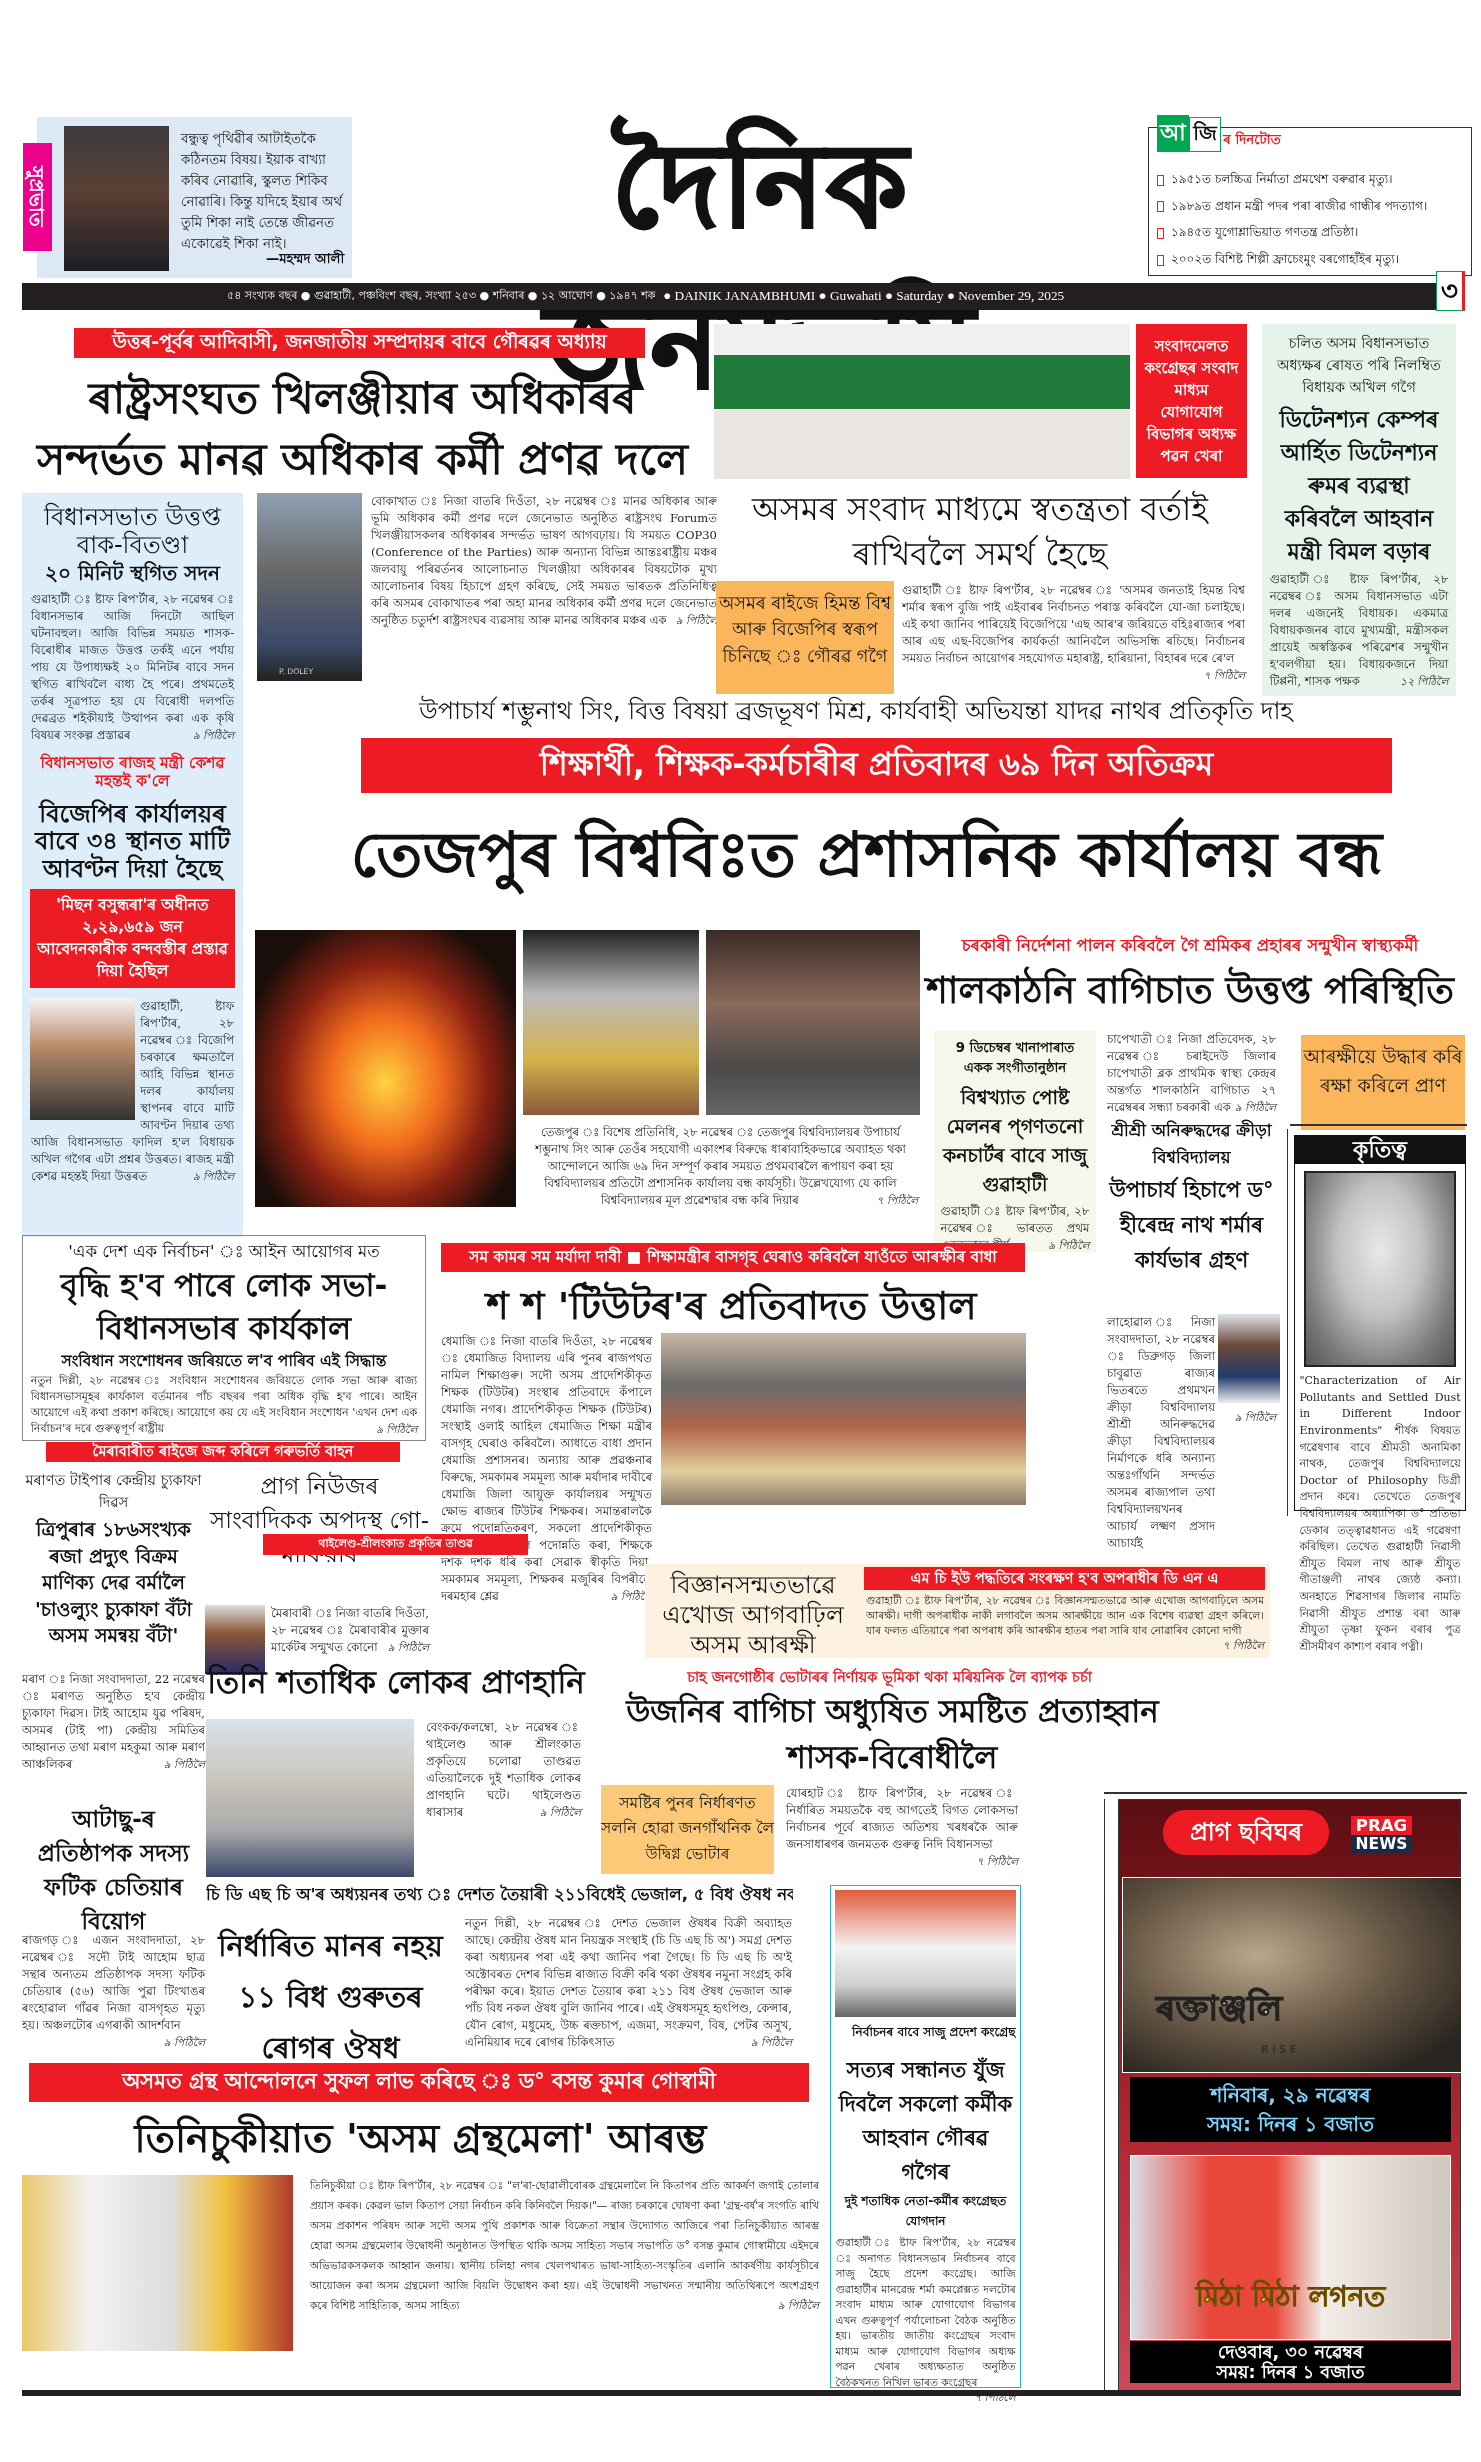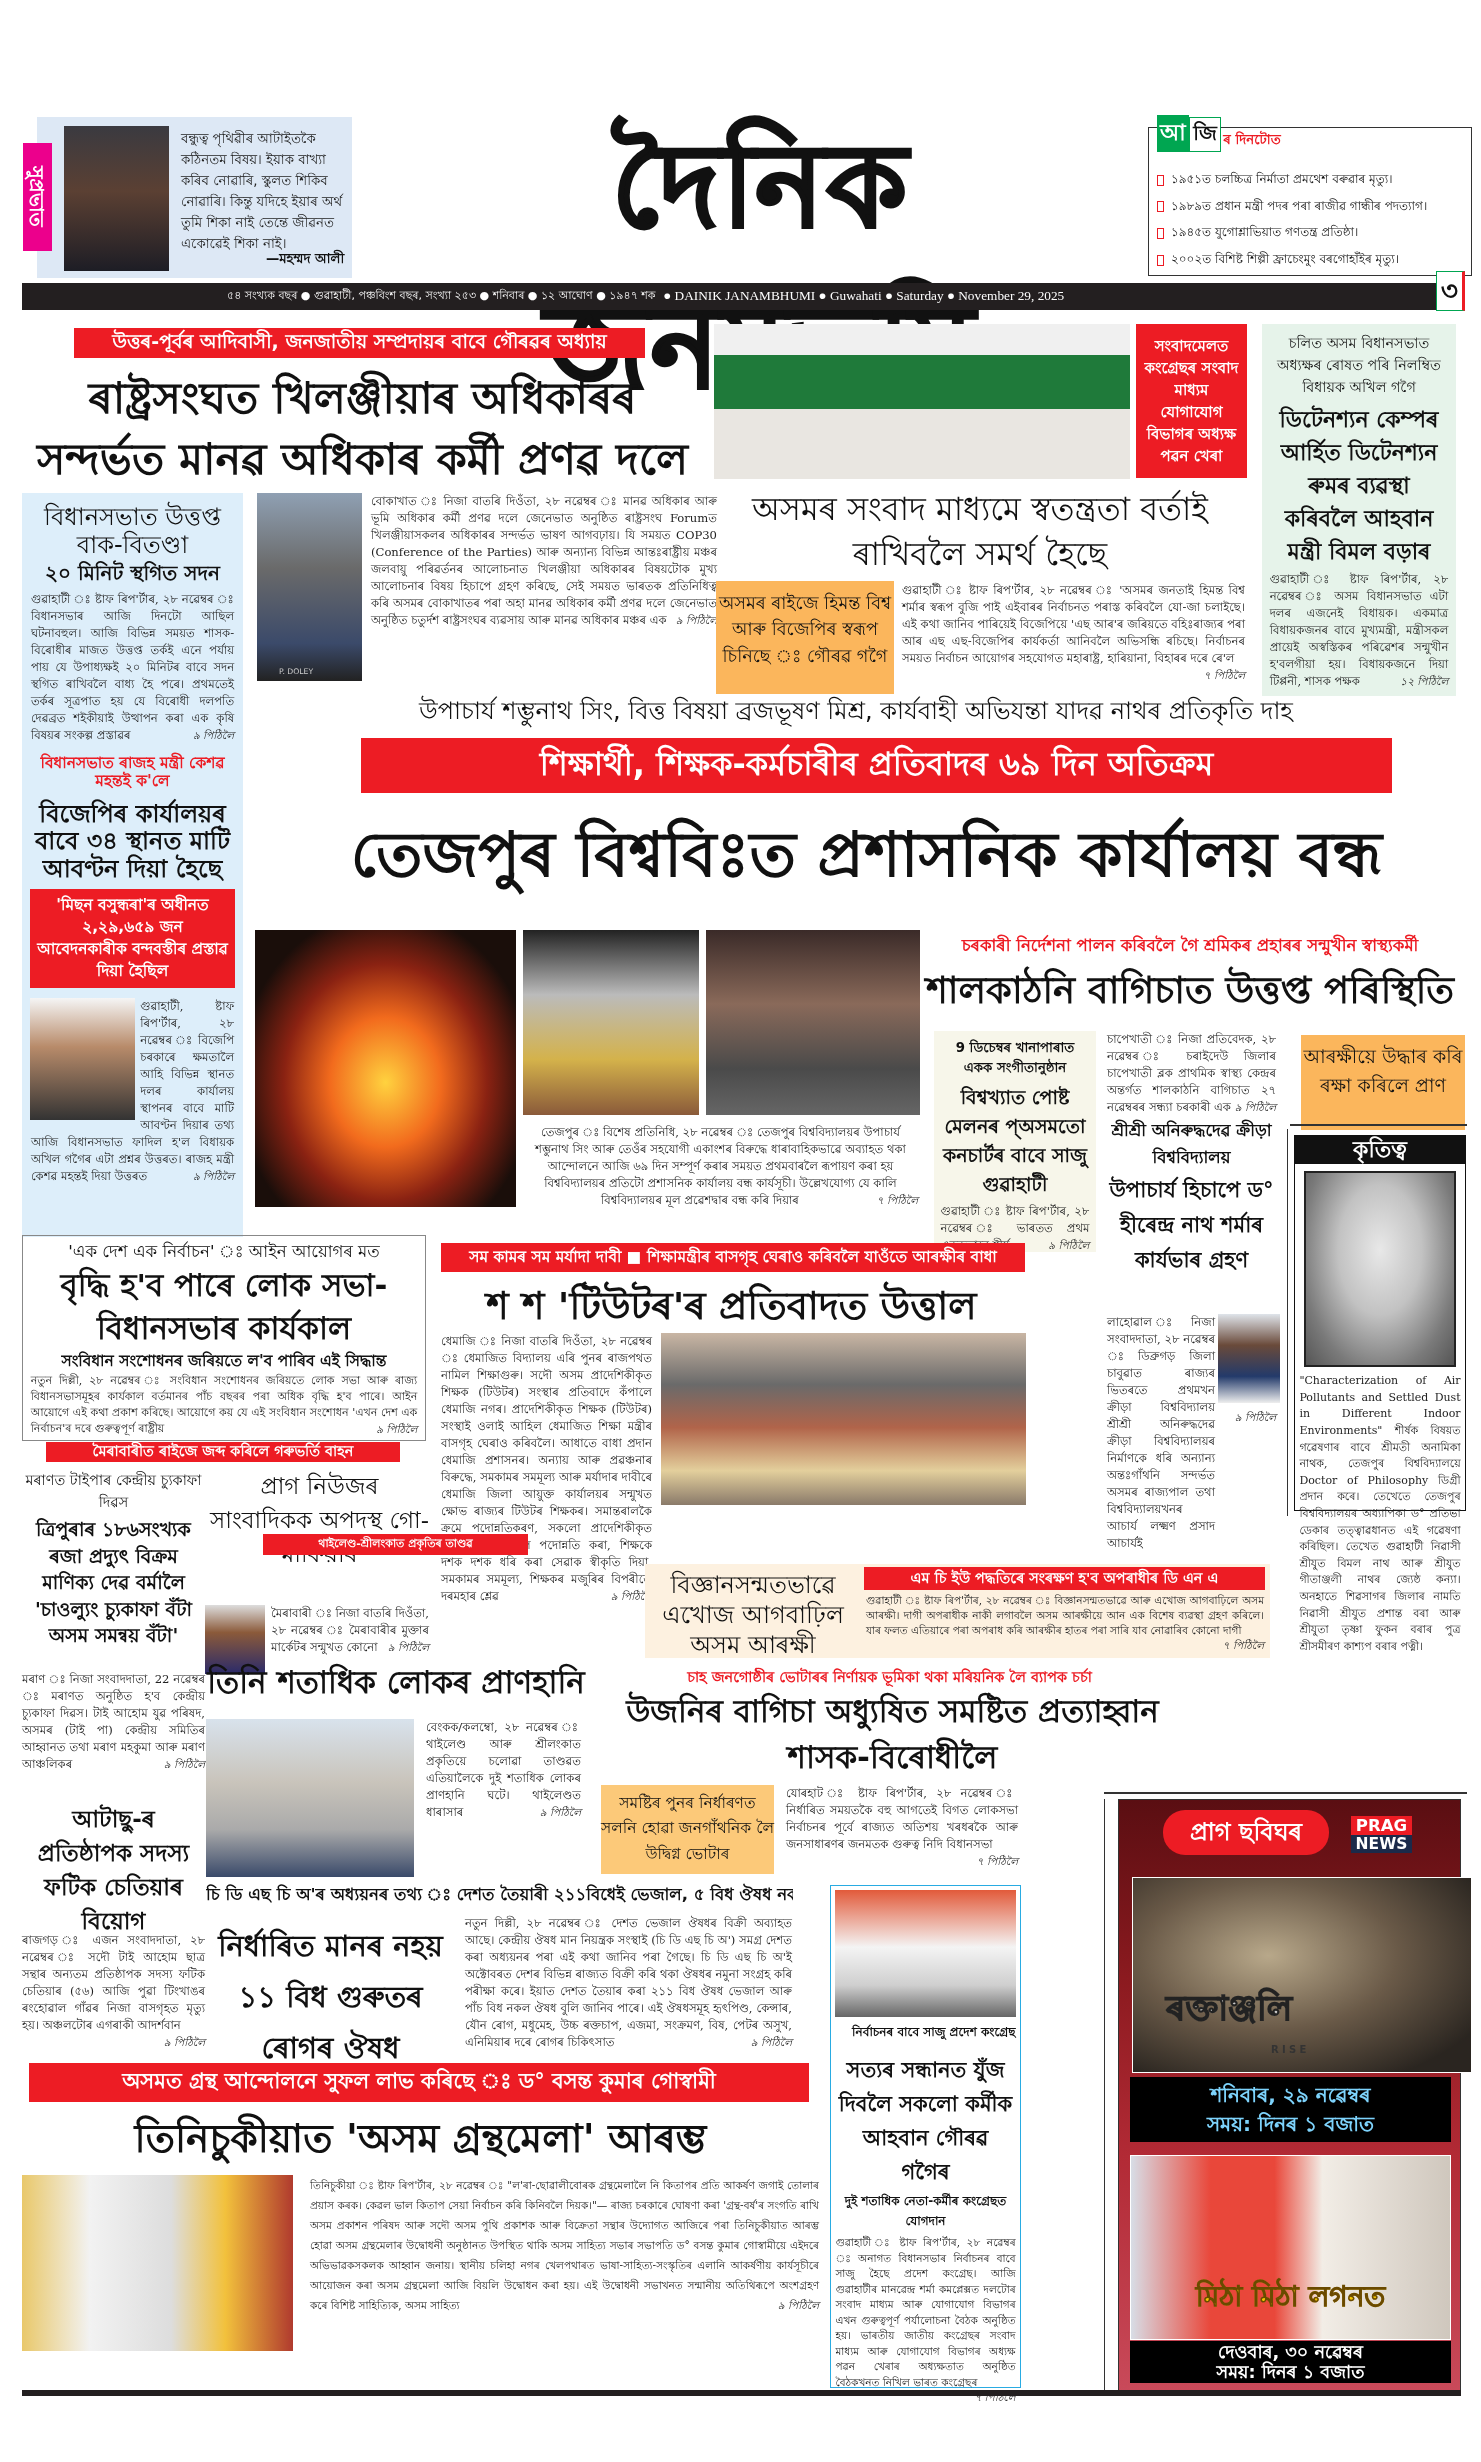--- a/index.html
+++ b/index.html
@@ -95,21 +95,21 @@
 <div class="abs hl" style="left:252px;top:805px;width:1229px;font-size:62px;line-height:100px;">তেজপুৰ বিশ্ববিঃত প্ৰশাসনিক কাৰ্যালয় বন্ধ</div>
 <div class="abs photo" style="left:255px;top:930px;width:261px;height:277px;background:radial-gradient(ellipse at 50% 55%,#ffd23f 0%,#f26b1d 30%,#8a2212 55%,#1a0e0a 80%);"></div>
 <div class="abs photo" style="left:523px;top:930px;width:176px;height:185px;background:linear-gradient(180deg,#222 0%,#bbb 35%,#d4b24b 70%,#8a5a3a 100%);"></div>
 <div class="abs photo" style="left:706px;top:930px;width:214px;height:185px;background:linear-gradient(180deg,#3a2a28 0%,#8a6a5a 40%,#4a4a4a 75%,#666 100%);"></div>
 <div class="abs body-text" style="left:523px;top:1124px;width:395px;text-align:center;"><span>তেজপুৰ ঃ বিশেষ প্ৰতিনিধি, ২৮ নৱেম্বৰ ঃ তেজপুৰ বিশ্ববিদ্যালয়ৰ উপাচাৰ্য শম্ভুনাথ সিং আৰু তেওঁৰ সহযোগী একাংশৰ বিৰুদ্ধে ধাৰাবাহিকভাৱে অব্যাহত থকা আন্দোলনে আজি ৬৯ দিন সম্পূৰ্ণ কৰাৰ সময়ত প্ৰথমবাৰলৈ ৰূপায়ণ কৰা হয় বিশ্ববিদ্যালয়ৰ প্ৰতিটো প্ৰশাসনিক কাৰ্যালয় বন্ধ কাৰ্যসূচী। উল্লেখযোগ্য যে কালি বিশ্ববিদ্যালয়ৰ মূল প্ৰৱেশদ্বাৰ বন্ধ কৰি দিয়াৰ</span> <span class="cont">৭ পিঠিলৈ</span></div>
 
 <div class="abs" style="left:919px;top:933px;width:542px;text-align:center;color:#ed1c24;font-weight:bold;font-size:16.6px;">চৰকাৰী নিৰ্দেশনা পালন কৰিবলৈ গৈ শ্ৰমিকৰ প্ৰহাৰৰ সন্মুখীন স্বাস্থ্যকৰ্মী</div>
 <div class="abs hl" style="left:919px;top:963px;width:542px;font-size:37px;line-height:55px;">শালকাঠনি বাগিচাত উত্তপ্ত পৰিস্থিতি</div>
 <div class="abs pale hl" style="left:934px;top:1031px;width:162px;height:221px;padding:6.6px;">
   <div style="font-size:13.3px;line-height:20px;">9 ডিচেম্বৰ খানাপাৰাত একক সংগীতানুষ্ঠান</div>
-  <div style="margin-top:5.5px;font-size:19px;line-height:29px;">বিশ্বখ্যাত পোষ্ট মেলনৰ প্অসমতো কনচাৰ্টৰ বাবে সাজু গুৱাহাটী</div>
+  <div style="margin-top:5.5px;font-size:19px;line-height:29px;">বিশ্বখ্যাত পোষ্ট মেলনৰ প্গণতনো কনচাৰ্টৰ বাবে সাজু গুৱাহাটী</div>
   <div class="body-text" style="margin-top:4.4px;font-weight:normal;"><span>গুৱাহাটী ঃ ষ্টাফ ৰিপ'ৰ্টাৰ, ২৮ নৱেম্বৰ ঃ ভাৰতত প্ৰথম এককভাৱে শীৰ্ষ</span> <span class="cont">৯ পিঠিলৈ</span></div>
 </div>
 <div class="abs body-text" style="left:1107px;top:1031px;width:169px;"><span>চাপেখাতী ঃ নিজা প্ৰতিবেদক, ২৮ নৱেম্বৰ ঃ চৰাইদেউ জিলাৰ চাপেখাতী ব্লক প্ৰাথমিক স্বাস্থ্য কেন্দ্ৰৰ অন্তৰ্গত শালকাঠনি বাগিচাত ২৭ নৱেম্বৰৰ সন্ধ্যা চৰকাৰী এক</span> <span class="cont">৯ পিঠিলৈ</span></div>
 <div class="abs orange hl" style="left:1301px;top:1035px;width:164px;height:95px;font-size:19px;line-height:29px;padding-top:6.6px;font-weight:normal;">আৰক্ষীয়ে উদ্ধাৰ কৰি ৰক্ষা কৰিলে প্ৰাণ</div>
 
 <div class="abs hl" style="left:1107px;top:1118px;width:169px;font-size:16.6px;line-height:26.6px;">শ্ৰীশ্ৰী অনিৰুদ্ধদেৱ ক্ৰীড়া বিশ্ববিদ্যালয়</div>
 <div class="abs hl" style="left:1107px;top:1173px;width:169px;font-size:21px;line-height:35px;">উপাচাৰ্য হিচাপে ড° হীৰেন্দ্ৰ নাথ শৰ্মাৰ কাৰ্যভাৰ গ্ৰহণ</div>
 <div class="abs photo" style="left:1218px;top:1314px;width:62px;height:89px;background:linear-gradient(180deg,#dfe4ea 0%,#6a4a3a 35%,#233a6a 70%,#eee 100%);"></div>
 <div class="abs body-text" style="left:1107px;top:1314px;width:108px;"><span>লাহোৱাল ঃ নিজা সংবাদদাতা, ২৮ নৱেম্বৰ ঃ ডিব্ৰুগড় জিলা চাবুৱাত ৰাজ্যৰ ভিতৰতে প্ৰথমখন ক্ৰীড়া বিশ্ববিদ্যালয় শ্ৰীশ্ৰী অনিৰুদ্ধদেৱ ক্ৰীড়া বিশ্ববিদ্যালয়ৰ নিৰ্মাণকে ধৰি অন্যান্য অন্তঃগাঁথনি সন্দৰ্ভত অসমৰ ৰাজ্যপাল তথা বিশ্ববিদ্যালয়খনৰ আচাৰ্য লক্ষ্মণ প্ৰসাদ আচাৰ্যই</span></div>
 <div class="abs body-text" style="left:1107px;top:1409px;width:169px;">
@@ -179,21 +179,21 @@
 <div class="abs hl" style="left:22px;top:2111px;width:797px;font-size:39px;line-height:55px;">তিনিচুকীয়াত 'অসম গ্ৰন্থমেলা' আৰম্ভ</div>
 <div class="abs photo" style="left:22px;top:2175px;width:271px;height:176px;background:linear-gradient(90deg,#e9c86a 0%,#f2f2f2 25%,#ddd 55%,#f2c13c 75%,#b03a2e 100%);"></div>
 <div class="abs body-text" style="left:310px;top:2175px;width:509px;font-size:10.5px;line-height:20px;"><span>তিনিচুকীয়া ঃ ষ্টাফ ৰিপ'ৰ্টাৰ, ২৮ নৱেম্বৰ ঃ "ল'ৰা-ছোৱালীবোৰক গ্ৰন্থমেলালৈ নি কিতাপৰ প্ৰতি আকৰ্ষণ জগাই তোলাৰ প্ৰয়াস কৰক। কেৱল ভাল কিতাপ সেয়া নিৰ্বাচন কৰি কিনিবলৈ দিয়ক।"— ৰাজ্য চৰকাৰে ঘোষণা কৰা 'গ্ৰন্থ-বৰ্ষ'ৰ সংগতি ৰাখি অসম প্ৰকাশন পৰিষদ আৰু সদৌ অসম পুথি প্ৰকাশক আৰু বিক্ৰেতা সন্থাৰ উদ্যোগত আজিৰে পৰা তিনিচুকীয়াত আৰম্ভ হোৱা অসম গ্ৰন্থমেলাৰ উদ্বোধনী অনুষ্ঠানত উপস্থিত থাকি অসম সাহিত্য সভাৰ সভাপতি ড° বসন্ত কুমাৰ গোস্বামীয়ে এইদৰে অভিভাৱকসকলক আহ্বান জনায়। স্থানীয় চলিহা নগৰ খেলপথাৰত ভাষা-সাহিত্য-সংস্কৃতিৰ এলানি আকৰ্ষণীয় কাৰ্যসূচীৰে আয়োজন কৰা অসম গ্ৰন্থমেলা আজি বিয়লি উদ্বোধন কৰা হয়। এই উদ্বোধনী সভাখনত সন্মানীয় অতিথিৰূপে অংশগ্ৰহণ কৰে বিশিষ্ট সাহিত্যিক, অসম সাহিত্য</span> <span class="cont">৯ পিঠিলৈ</span></div>
 
 <div class="abs" style="left:1118px;top:1799px;width:343px;height:595px;background:linear-gradient(180deg,#5a0e12 0%,#8b1a1f 30%,#b22a35 60%,#c94a5a 100%);border:1.1px solid #333;">
   <div class="abs" style="left:44px;top:10px;width:166px;height:45px;background:#ed1c24;border-radius:22px;color:#fff;font-size:24px;font-weight:bold;text-align:center;line-height:45px;">প্ৰাগ ছবিঘৰ</div>
   <div class="abs" style="left:232px;top:15.5px;width:61px;">
     <div style="background:#ed1c24;color:#fff;font-weight:bold;font-size:16.6px;text-align:center;">PRAG</div>
     <div style="background:#1b2a4a;color:#fff;font-weight:bold;font-size:15.5px;text-align:center;">NEWS</div>
   </div>
-  <div class="abs photo" style="left:13px;top:77px;width:340px;height:196px;border:1.7px solid #fff;background:radial-gradient(ellipse at 40% 40%,#b8a88a 0%,#6a5a48 45%,#2a2520 85%);">
+  <div class="abs photo" style="left:3px;top:77px;width:340px;height:196px;border:1.7px solid #fff;background:radial-gradient(ellipse at 40% 40%,#b8a88a 0%,#6a5a48 45%,#2a2520 85%);">
     <div class="abs" style="left:33px;bottom:33px;font-size:34px;font-weight:900;color:#c9c9c9;-webkit-text-stroke:1.1px #222;">ৰক্তাঞ্জলি</div>
     <div class="abs" style="left:138px;bottom:16.6px;font-size:10px;color:#333;letter-spacing:3.3px;font-weight:bold;">RISE</div>
   </div>
   <div class="abs" style="left:11px;top:277px;width:321px;height:65px;background:#000;color:#7dd3fc;text-align:center;font-size:20px;font-weight:bold;line-height:29px;padding-top:4.4px;">
     <div>শনিবাৰ, ২৯ নৱেম্বৰ</div>
     <div>সময়: দিনৰ ১ বজাত</div>
   </div>
   <div class="abs photo" style="left:11px;top:355px;width:321px;height:185px;border:1.7px solid #fff;background:linear-gradient(90deg,#d8dde6 0%,#e9473a 25%,#e9473a 45%,#f2ede6 60%,#cfc7bd 100%);">
     <div class="abs" style="left:0;right:0;bottom:16.6px;text-align:center;font-size:28px;font-weight:bold;color:#f5c800;-webkit-text-stroke:0.6px #6a4a00;">মিঠা মিঠা লগনত</div>
   </div>

